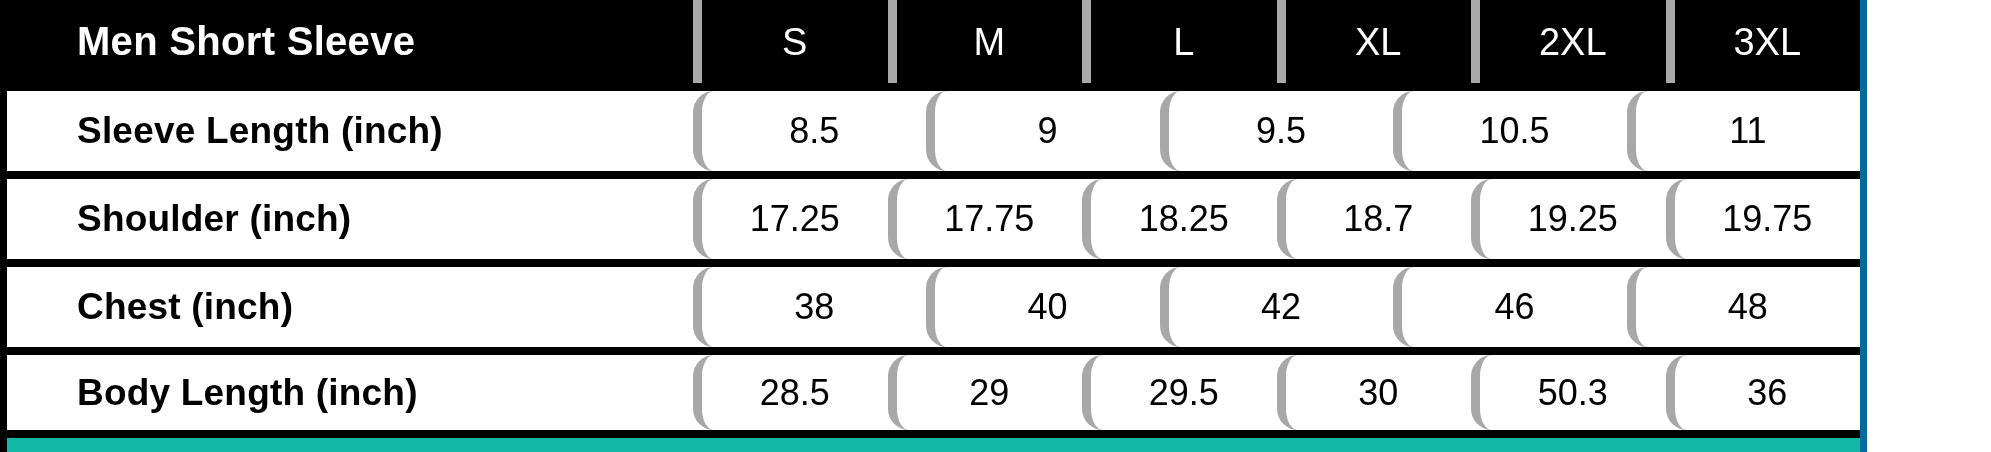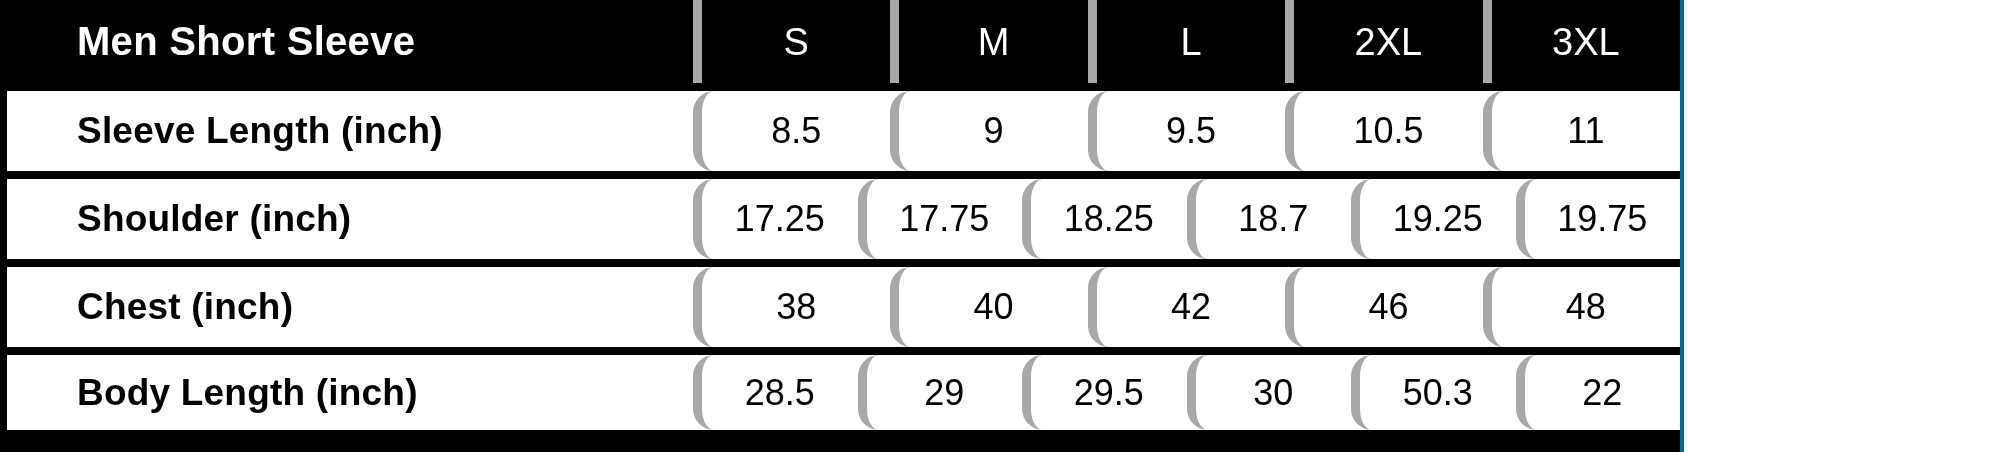--- a/index.html
+++ b/index.html
@@ -9,26 +9,26 @@
   }
   body {
     width: 1991px;
     height: 452px;
     font-family: "Liberation Sans", sans-serif;
     overflow: hidden;
   }
 
   .chart {
     position: relative;
-    width: 1684px;
+    width: 1867px;
     height: 452px;
     box-sizing: border-box;
-    background: #000000;
+    background: #14b8a6;
     border-left: 7px solid #000000;
-    border-right: 4px solid #0369a1;
+    border-right: 7px solid #0369a1;
   }
 
   .row {
     display: flex;
     width: 100%;
     box-sizing: border-box;
     position: relative;
   }
 
   .row.header {
@@ -113,20 +113,23 @@
     <div class="size-cell">
       <span class="cell-text">S</span>
     </div>
     <div class="size-cell">
       <span class="cell-text">M</span>
     </div>
     <div class="size-cell">
       <span class="cell-text">L</span>
     </div>
     <div class="size-cell">
+      <span class="cell-text">XL</span>
+    </div>
+    <div class="size-cell">
       <span class="cell-text">2XL</span>
     </div>
     <div class="size-cell">
       <span class="cell-text">3XL</span>
     </div>
   </div>
 
   <div class="row data">
     <div class="label-cell">
       <span class="row-label">Sleeve Length (inch)</span>
@@ -206,17 +209,17 @@
     <div class="size-cell">
       <span class="cell-text">29.5</span>
     </div>
     <div class="size-cell">
       <span class="cell-text">30</span>
     </div>
     <div class="size-cell">
       <span class="cell-text">50.3</span>
     </div>
     <div class="size-cell">
-      <span class="cell-text">22</span>
+      <span class="cell-text">36</span>
     </div>
   </div>
 
 </div>
 
 </body></html>

